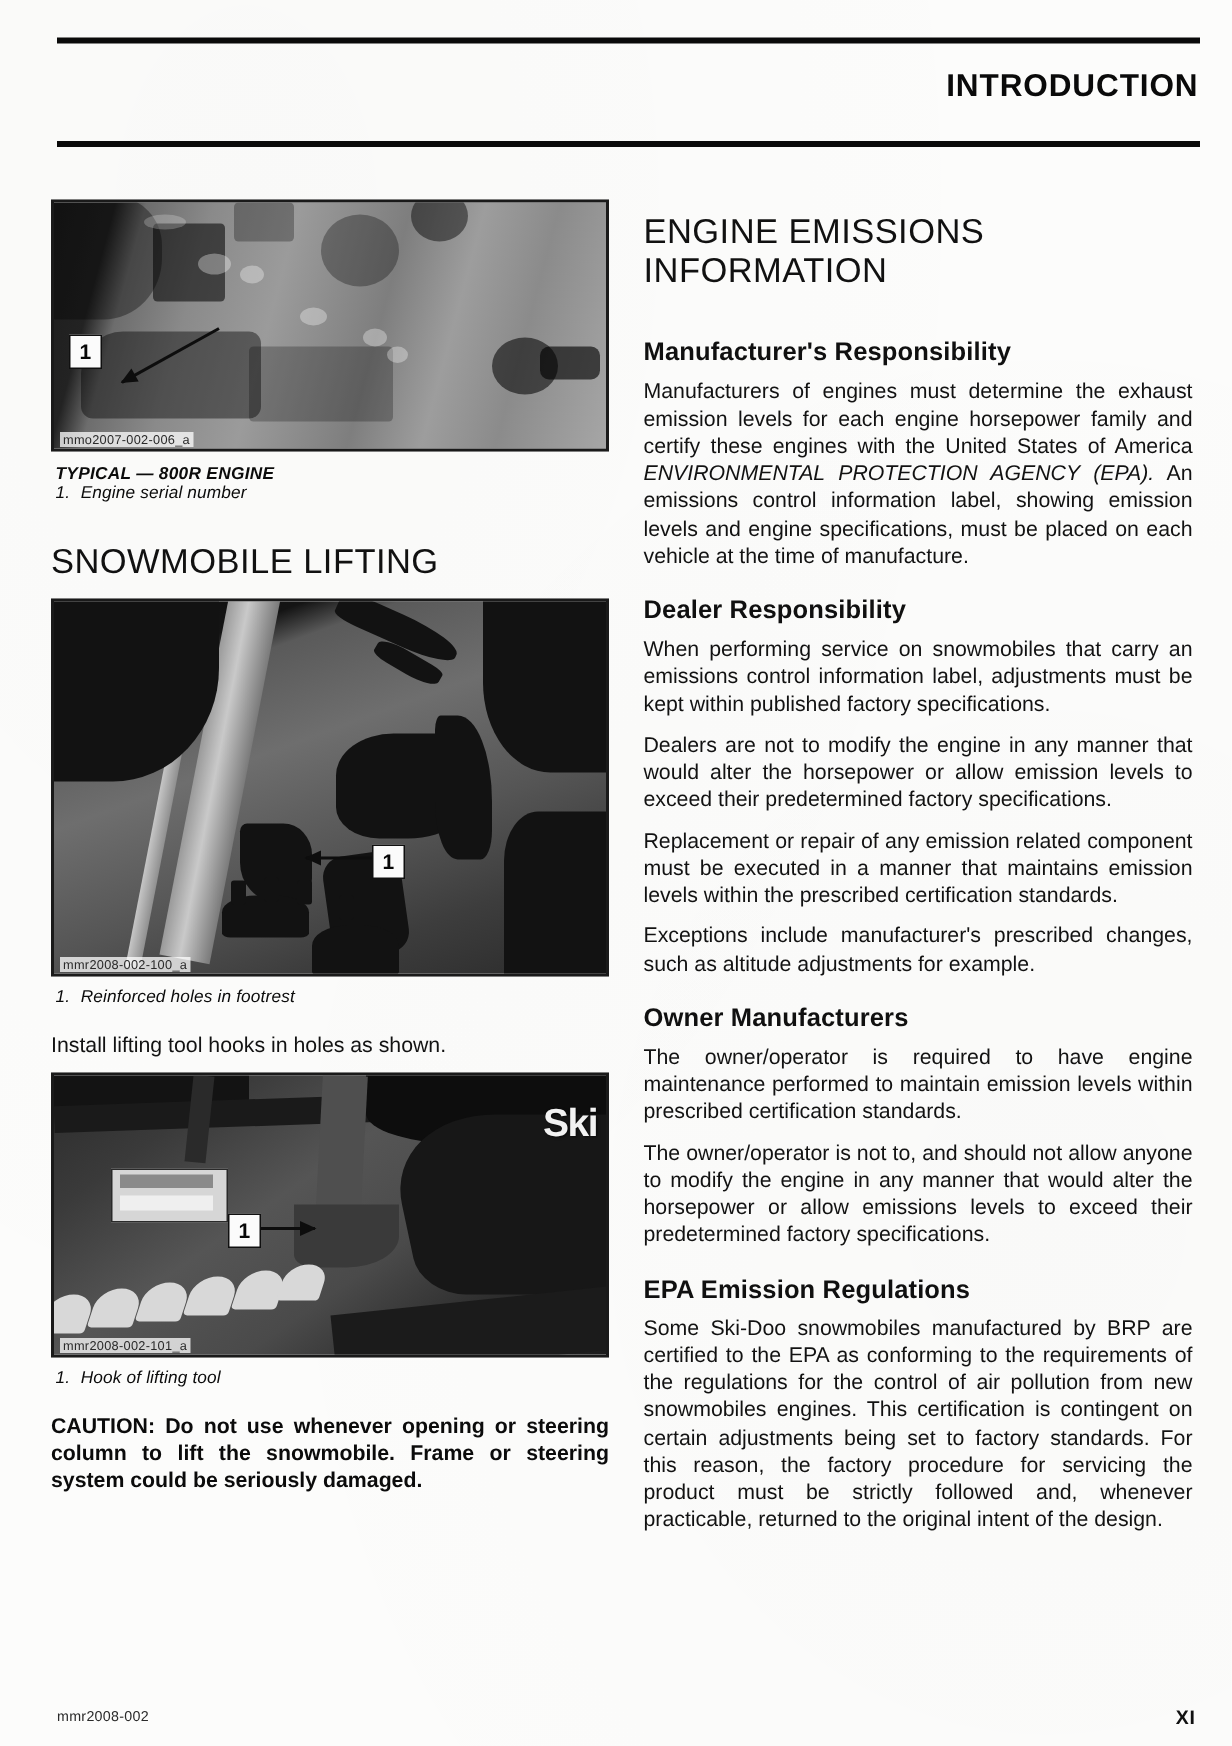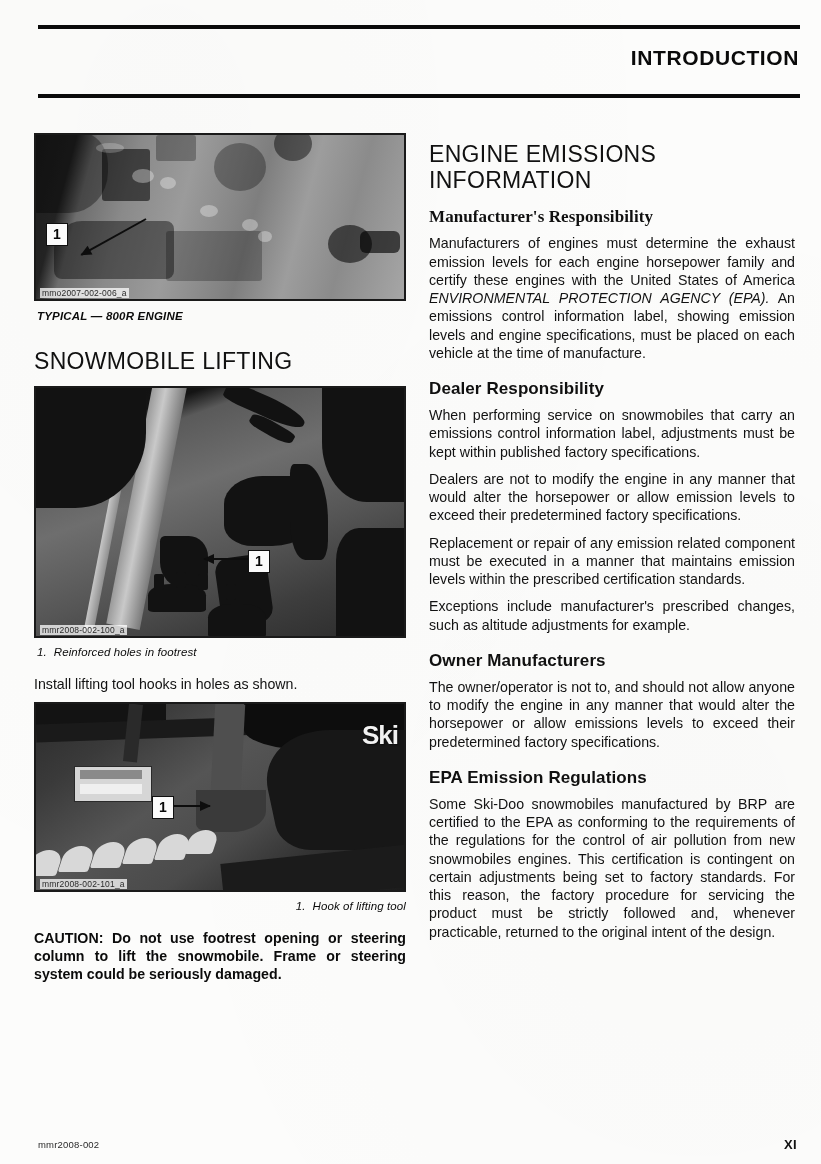--- a/index.html
+++ b/index.html
@@ -207,21 +207,21 @@
     margin: 26px 0 11px 0;
     color: #111;
   }
   h2.sub {
     font-size: 17px;
     font-weight: bold;
     letter-spacing: 0.1px;
     margin: 17px 0 7px 0;
     color: #101010;
   }
-  h2.sub.first { margin-top: 14px; font-family: Liberation Serif, serif; }
+  h2.sub.first { margin-top: 32px; }
   h1.big {
     font-size: 23px;
     font-weight: normal;
     line-height: 1.14;
     letter-spacing: 0.3px;
     margin: 0 0 4px 0;
     color: #111;
   }
   p.body {
     font-size: 14.2px;
@@ -292,20 +292,23 @@
         <div class="hl" style="left:60px; top:8px; width:28px; height:10px; background:rgba(255,255,255,0.22);"></div>
 
         <div class="callout" style="left:10px; top:88px;">1</div>
         <div class="arrow rev" style="left:36px; top:83px; width:74px; transform: rotate(-29deg); transform-origin: right center;"></div>
 
         <div class="fig-id">mmo2007-002-006_a</div>
       </div>
     </div>
 
     <div class="cap-title">TYPICAL — 800R ENGINE</div>
+    <div class="cap-item">
+      <span class="num">1.</span><span>Engine serial number</span>
+    </div>
 
     <h1 class="sect">SNOWMOBILE LIFTING</h1>
 
     <div class="figure fig2" style="margin-top:10px;">
       <div class="photo">
         <div class="rail" style="left:118px; top:-10px; width:34px; height:250px; transform: rotate(11deg); transform-origin: top left;"></div>
         <div class="rail" style="left:96px; top:-6px; width:10px; height:254px; transform: rotate(11deg); transform-origin: top left; background:linear-gradient(90deg,#c6c6c6,#8f8f8f);"></div>
         <div class="shape" style="left:-8px; top:-6px; width:118px; height:126px; border-radius:0 0 60% 0;"></div>
         <div class="shape" style="left:186px; top:8px; width:86px; height:20px; border-radius:30% 50% 40% 20%; transform: rotate(24deg);"></div>
         <div class="shape" style="left:212px; top:34px; width:48px; height:14px; transform: rotate(30deg);"></div>
@@ -356,38 +359,39 @@
         <div class="track" style="left:152px; top:126px; width:28px; height:24px;"></div>
         <div class="dark" style="left:186px; top:150px; width:190px; height:42px; background:#1b1b1b; transform: rotate(-6deg);"></div>
 
         <div class="callout" style="left:116px; top:92px;">1</div>
         <div class="arrow" style="left:138px; top:101px; width:36px;"></div>
 
         <div class="fig-id">mmr2008-002-101_a</div>
       </div>
     </div>
 
-    <div class="cap-item" style="margin-top:8px;text-align:right;">
+    <div class="cap-item" style="margin-top:8px;">
       <span class="num">1.</span><span>Hook of lifting tool</span>
     </div>
 
-    <p class="caution"><span>CAUTION:</span><span> Do not use footrest opening or steering column to lift the snowmobile. Frame or steering system could be seriously damaged.</span></p>
+    <p class="caution"><span>CAUTION:</span><span> Do not use whenever opening or steering column to lift the snowmobile. Frame or steering system could be seriously damaged.</span></p>
   </div>
 
   <div class="col-right">
     <h1 class="big">ENGINE EMISSIONS INFORMATION</h1>
     <div id="right-sections">
         <h2 class="sub first">Manufacturer's Responsibility</h2>
         <p class="body"><span>Manufacturers of engines must determine the exhaust emission levels for each engine horsepower family and certify these engines with the United States of America </span><em>ENVIRONMENTAL PROTECTION AGENCY (EPA).</em><span> An emissions control information label, showing emission levels and engine specifications, must be placed on each vehicle at the time of manufacture.</span></p>
         <h2 class="sub">Dealer Responsibility</h2>
         <p class="body"><span>When performing service on snowmobiles that carry an emissions control information label, adjustments must be kept within published factory specifications.</span></p>
         <p class="body"><span>Dealers are not to modify the engine in any manner that would alter the horsepower or allow emission levels to exceed their predetermined factory specifications.</span></p>
         <p class="body"><span>Replacement or repair of any emission related component must be executed in a manner that maintains emission levels within the prescribed certification standards.</span></p>
         <p class="body"><span>Exceptions include manufacturer's prescribed changes, such as altitude adjustments for example.</span></p>
         <h2 class="sub">Owner Manufacturers</h2>
+        <p class="body"><span>The owner/operator is required to have engine maintenance performed to maintain emission levels within prescribed certification standards.</span></p>
         <p class="body"><span>The owner/operator is not to, and should not allow anyone to modify the engine in any manner that would alter the horsepower or allow emissions levels to exceed their predetermined factory specifications.</span></p>
         <h2 class="sub">EPA Emission Regulations</h2>
         <p class="body"><span>Some Ski-Doo snowmobiles manufactured by BRP are certified to the EPA as conforming to the requirements of the regulations for the control of air pollution from new snowmobiles engines. This certification is contingent on certain adjustments being set to factory standards. For this reason, the factory procedure for servicing the product must be strictly followed and, whenever practicable, returned to the original intent of the design.</span></p>
       </div>
   </div>
 
   <div class="footer-left">mmr2008-002</div>
   <div class="footer-right">XI</div>
 
 </div>

